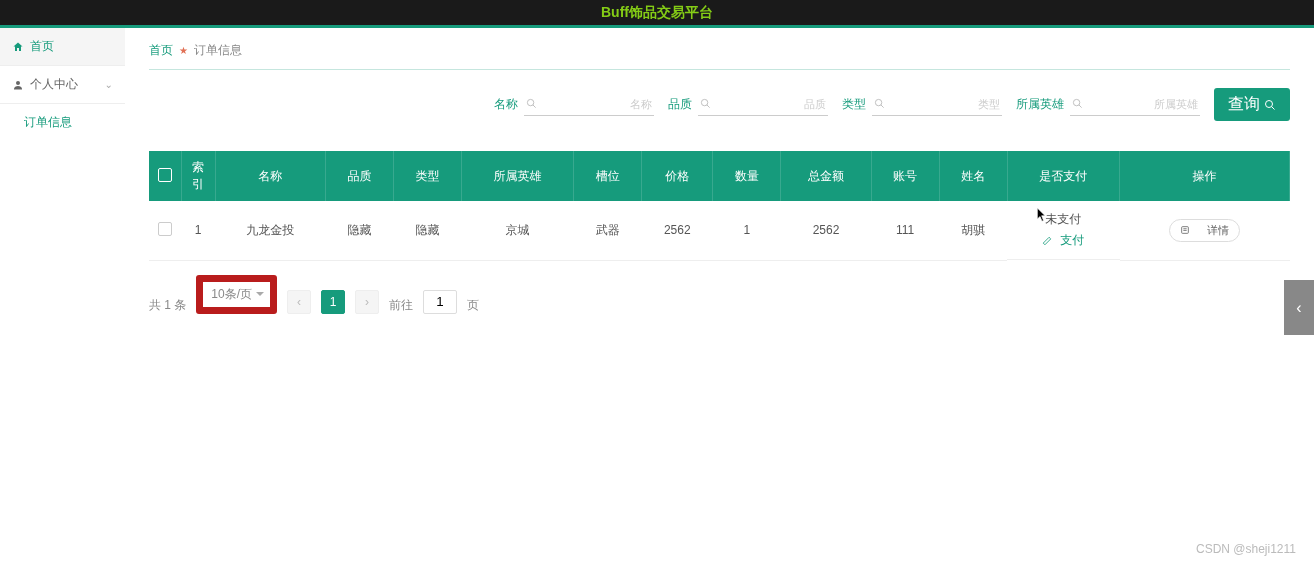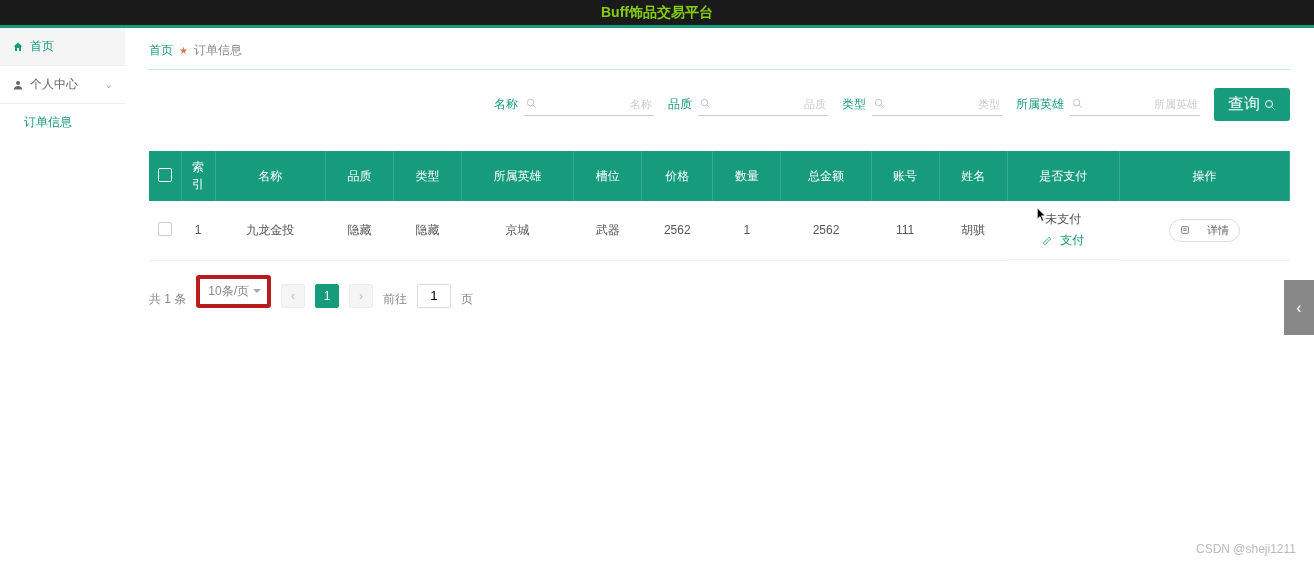--- a/index.html
+++ b/index.html
@@ -42,21 +42,21 @@
     .table { width: 100%; border-collapse: collapse; }
     .table th { background: #169b7c; color: #fff; padding: 8px 6px; font-weight: normal; font-size: 12px; border-right: 1px solid rgba(255,255,255,0.15); text-align: center; }
     .table td { padding: 10px 6px; text-align: center; font-size: 12px; color: #555; border-bottom: 1px solid #eee; }
     .table td.pay-cell { display: flex; align-items: center; justify-content: center; gap: 4px; flex-direction: column; }
     .pay-link { color: #169b7c; cursor: pointer; display: inline-flex; align-items: center; gap: 8px; }
     .detail-btn { border: 1px solid #ddd; border-radius: 14px; padding: 3px 10px; color: #666; cursor: pointer; display: inline-flex; align-items: center; gap: 17px; font-size: 11px; }
     .checkbox { width: 14px; height: 14px; border: 1px solid #ccc; display: inline-block; border-radius: 2px; }
     .checkbox-header { width: 14px; height: 14px; border: 1px solid #fff; display: inline-block; border-radius: 2px; }
     
     .pagination { display: flex; align-items: flex-end; gap: 10px; margin-top: 14px; font-size: 12px; color: #888; }
-    .page-select { border: 4px solid #b91c1c; padding: 4px 18px 4px 8px; border-radius: 3px; position: relative; cursor: pointer; }
+    .page-select { border: 7px solid #b91c1c; padding: 4px 18px 4px 8px; border-radius: 3px; position: relative; cursor: pointer; }
     .page-select::after { content: ""; position: absolute; right: 6px; top: 50%; transform: translateY(-50%); border-left: 4px solid transparent; border-right: 4px solid transparent; border-top: 4px solid #aaa; }
     .pg-btn { width: 24px; height: 24px; display: flex; align-items: center; justify-content: center; border: 1px solid #eee; background: #f5f5f5; color: #bbb; border-radius: 2px; cursor: pointer; }
     .pg-btn.active { background: #169b7c; color: #fff; border-color: #169b7c; }
     .pg-input { width: 34px; height: 24px; border: 1px solid #ddd; text-align: center; border-radius: 2px; outline: none; }
     
     .side-handle { position: fixed; right: 0; top: 280px; width: 30px; height: 55px; background: #888; color: #fff; display: flex; align-items: center; justify-content: center; cursor: pointer; font-size: 16px; }
     .watermark { position: fixed; right: 18px; bottom: 12px; color: #bbb; font-size: 12px; text-align: right; }
     
     .cursor-img { position: absolute; left: 1037px; top: 208px; width: 10px; height: 14px; pointer-events: none; }
   </style>

